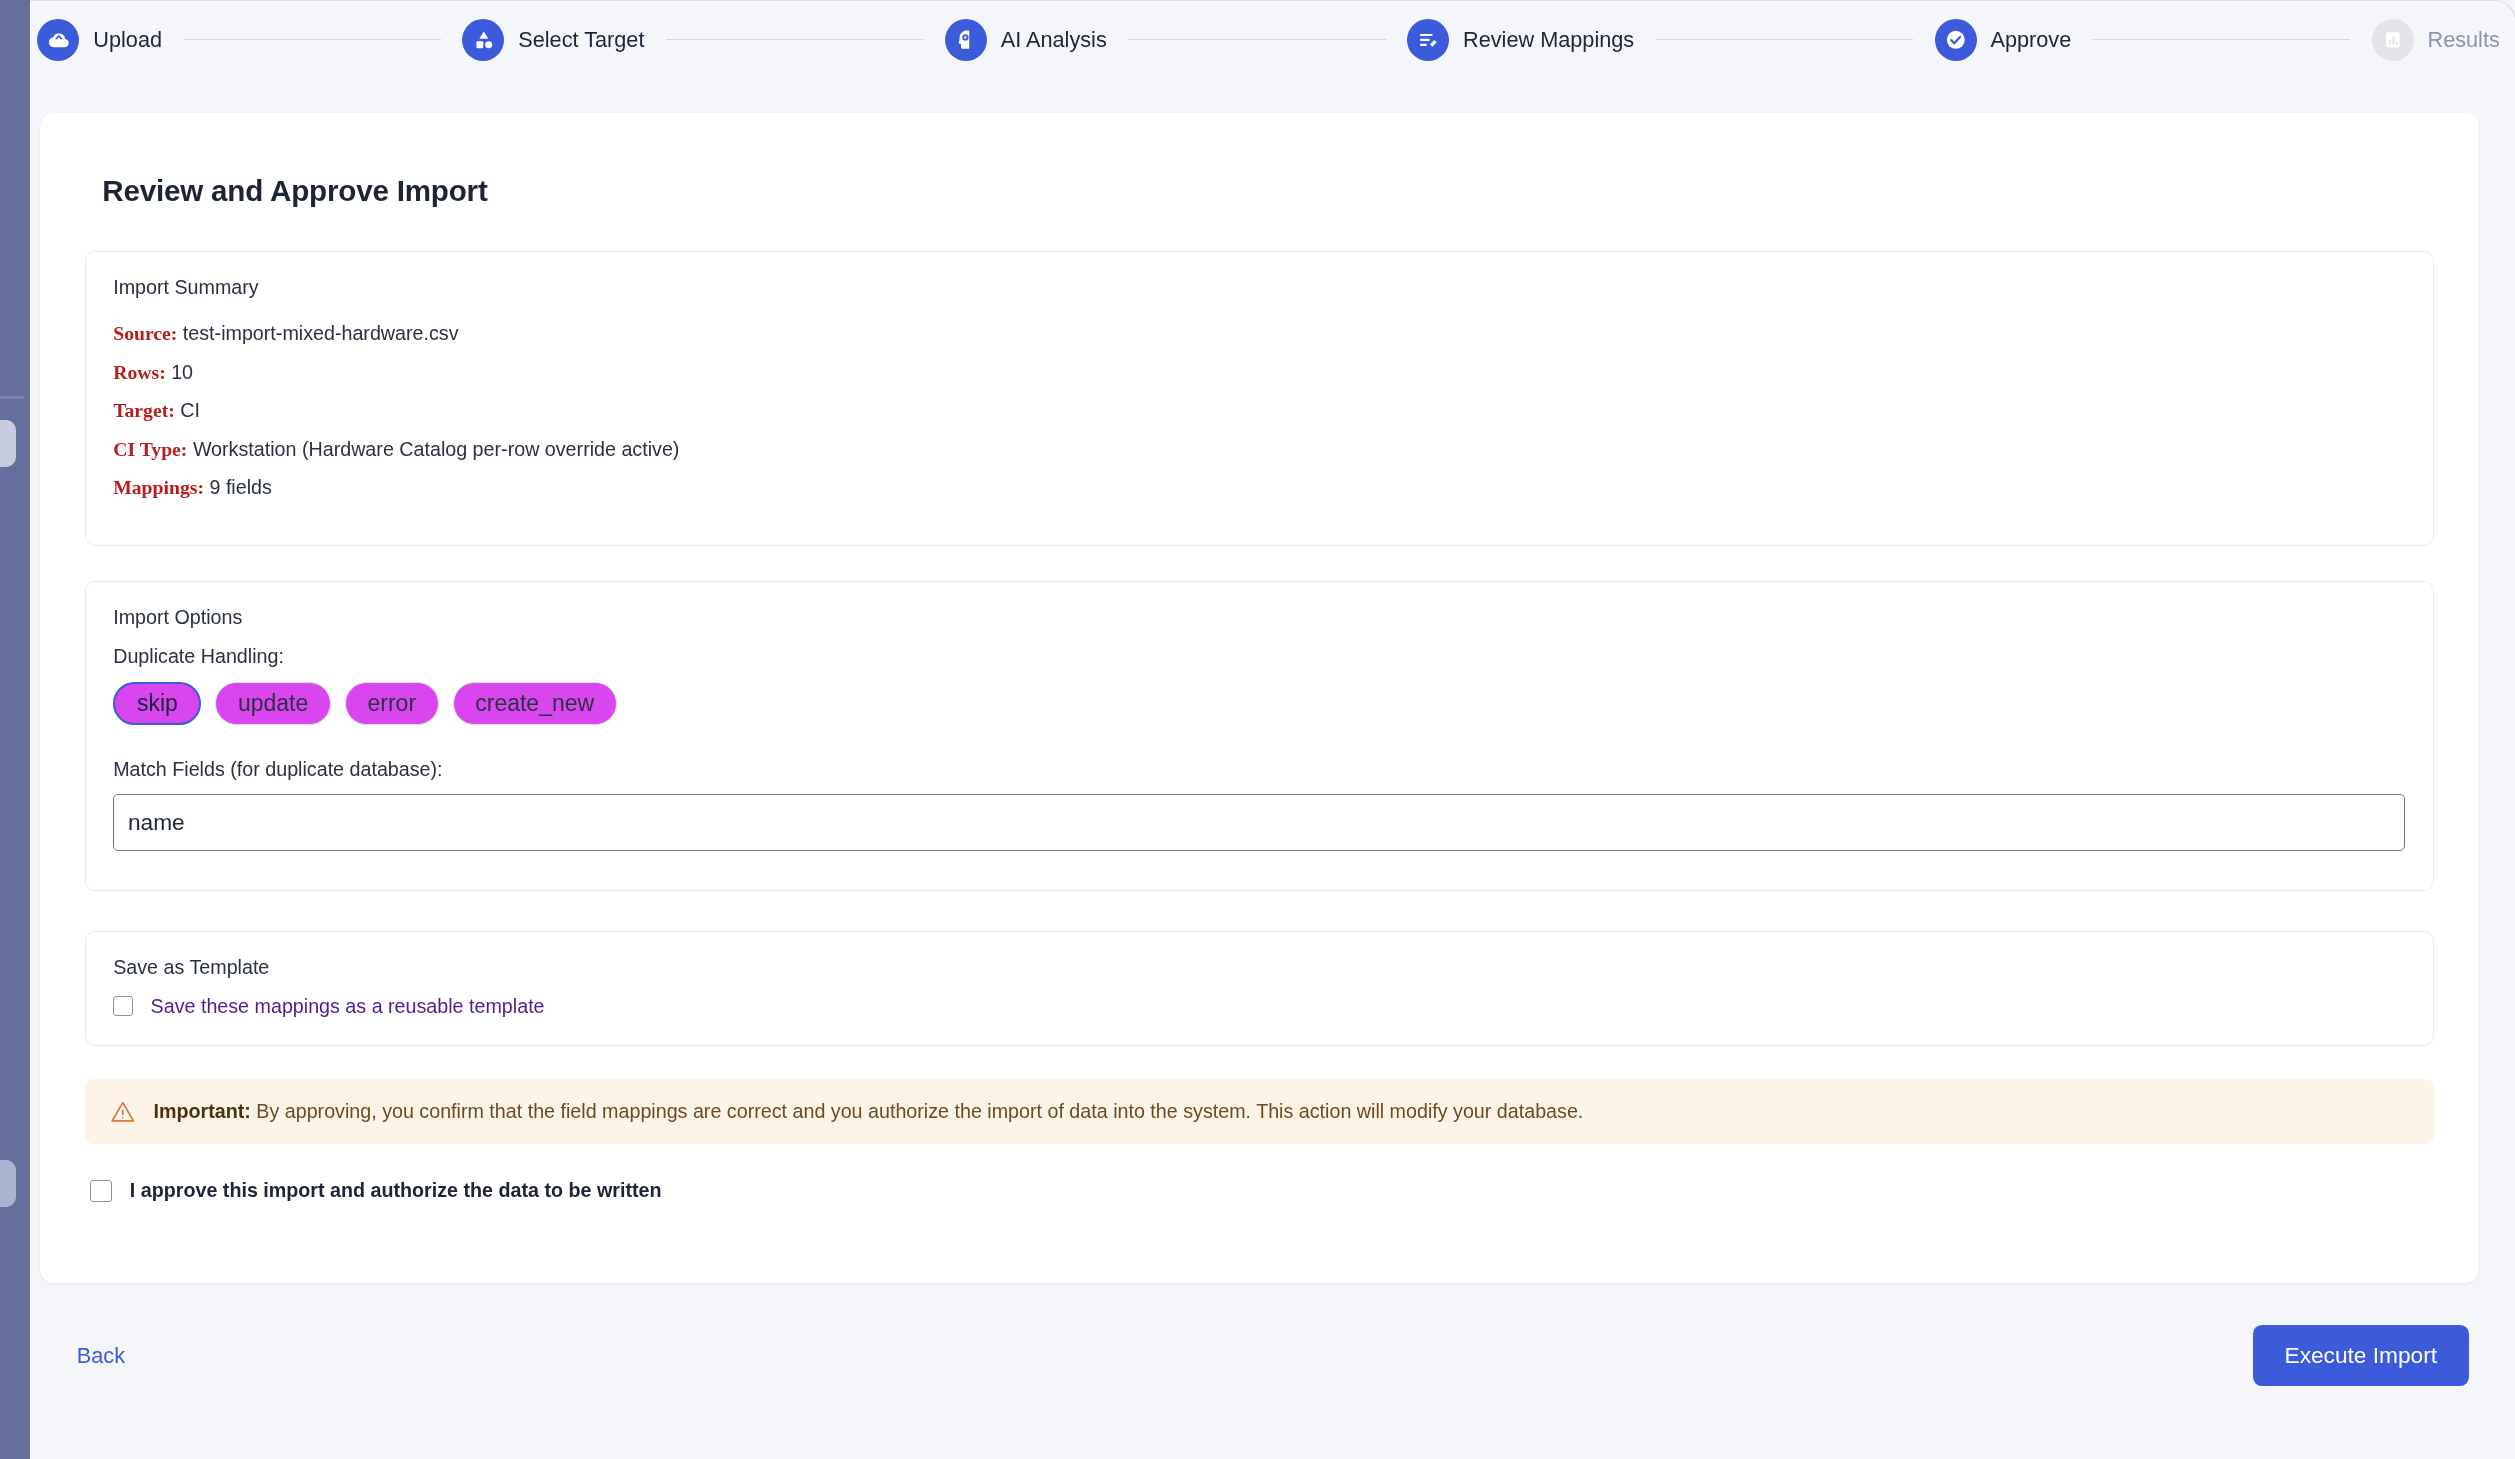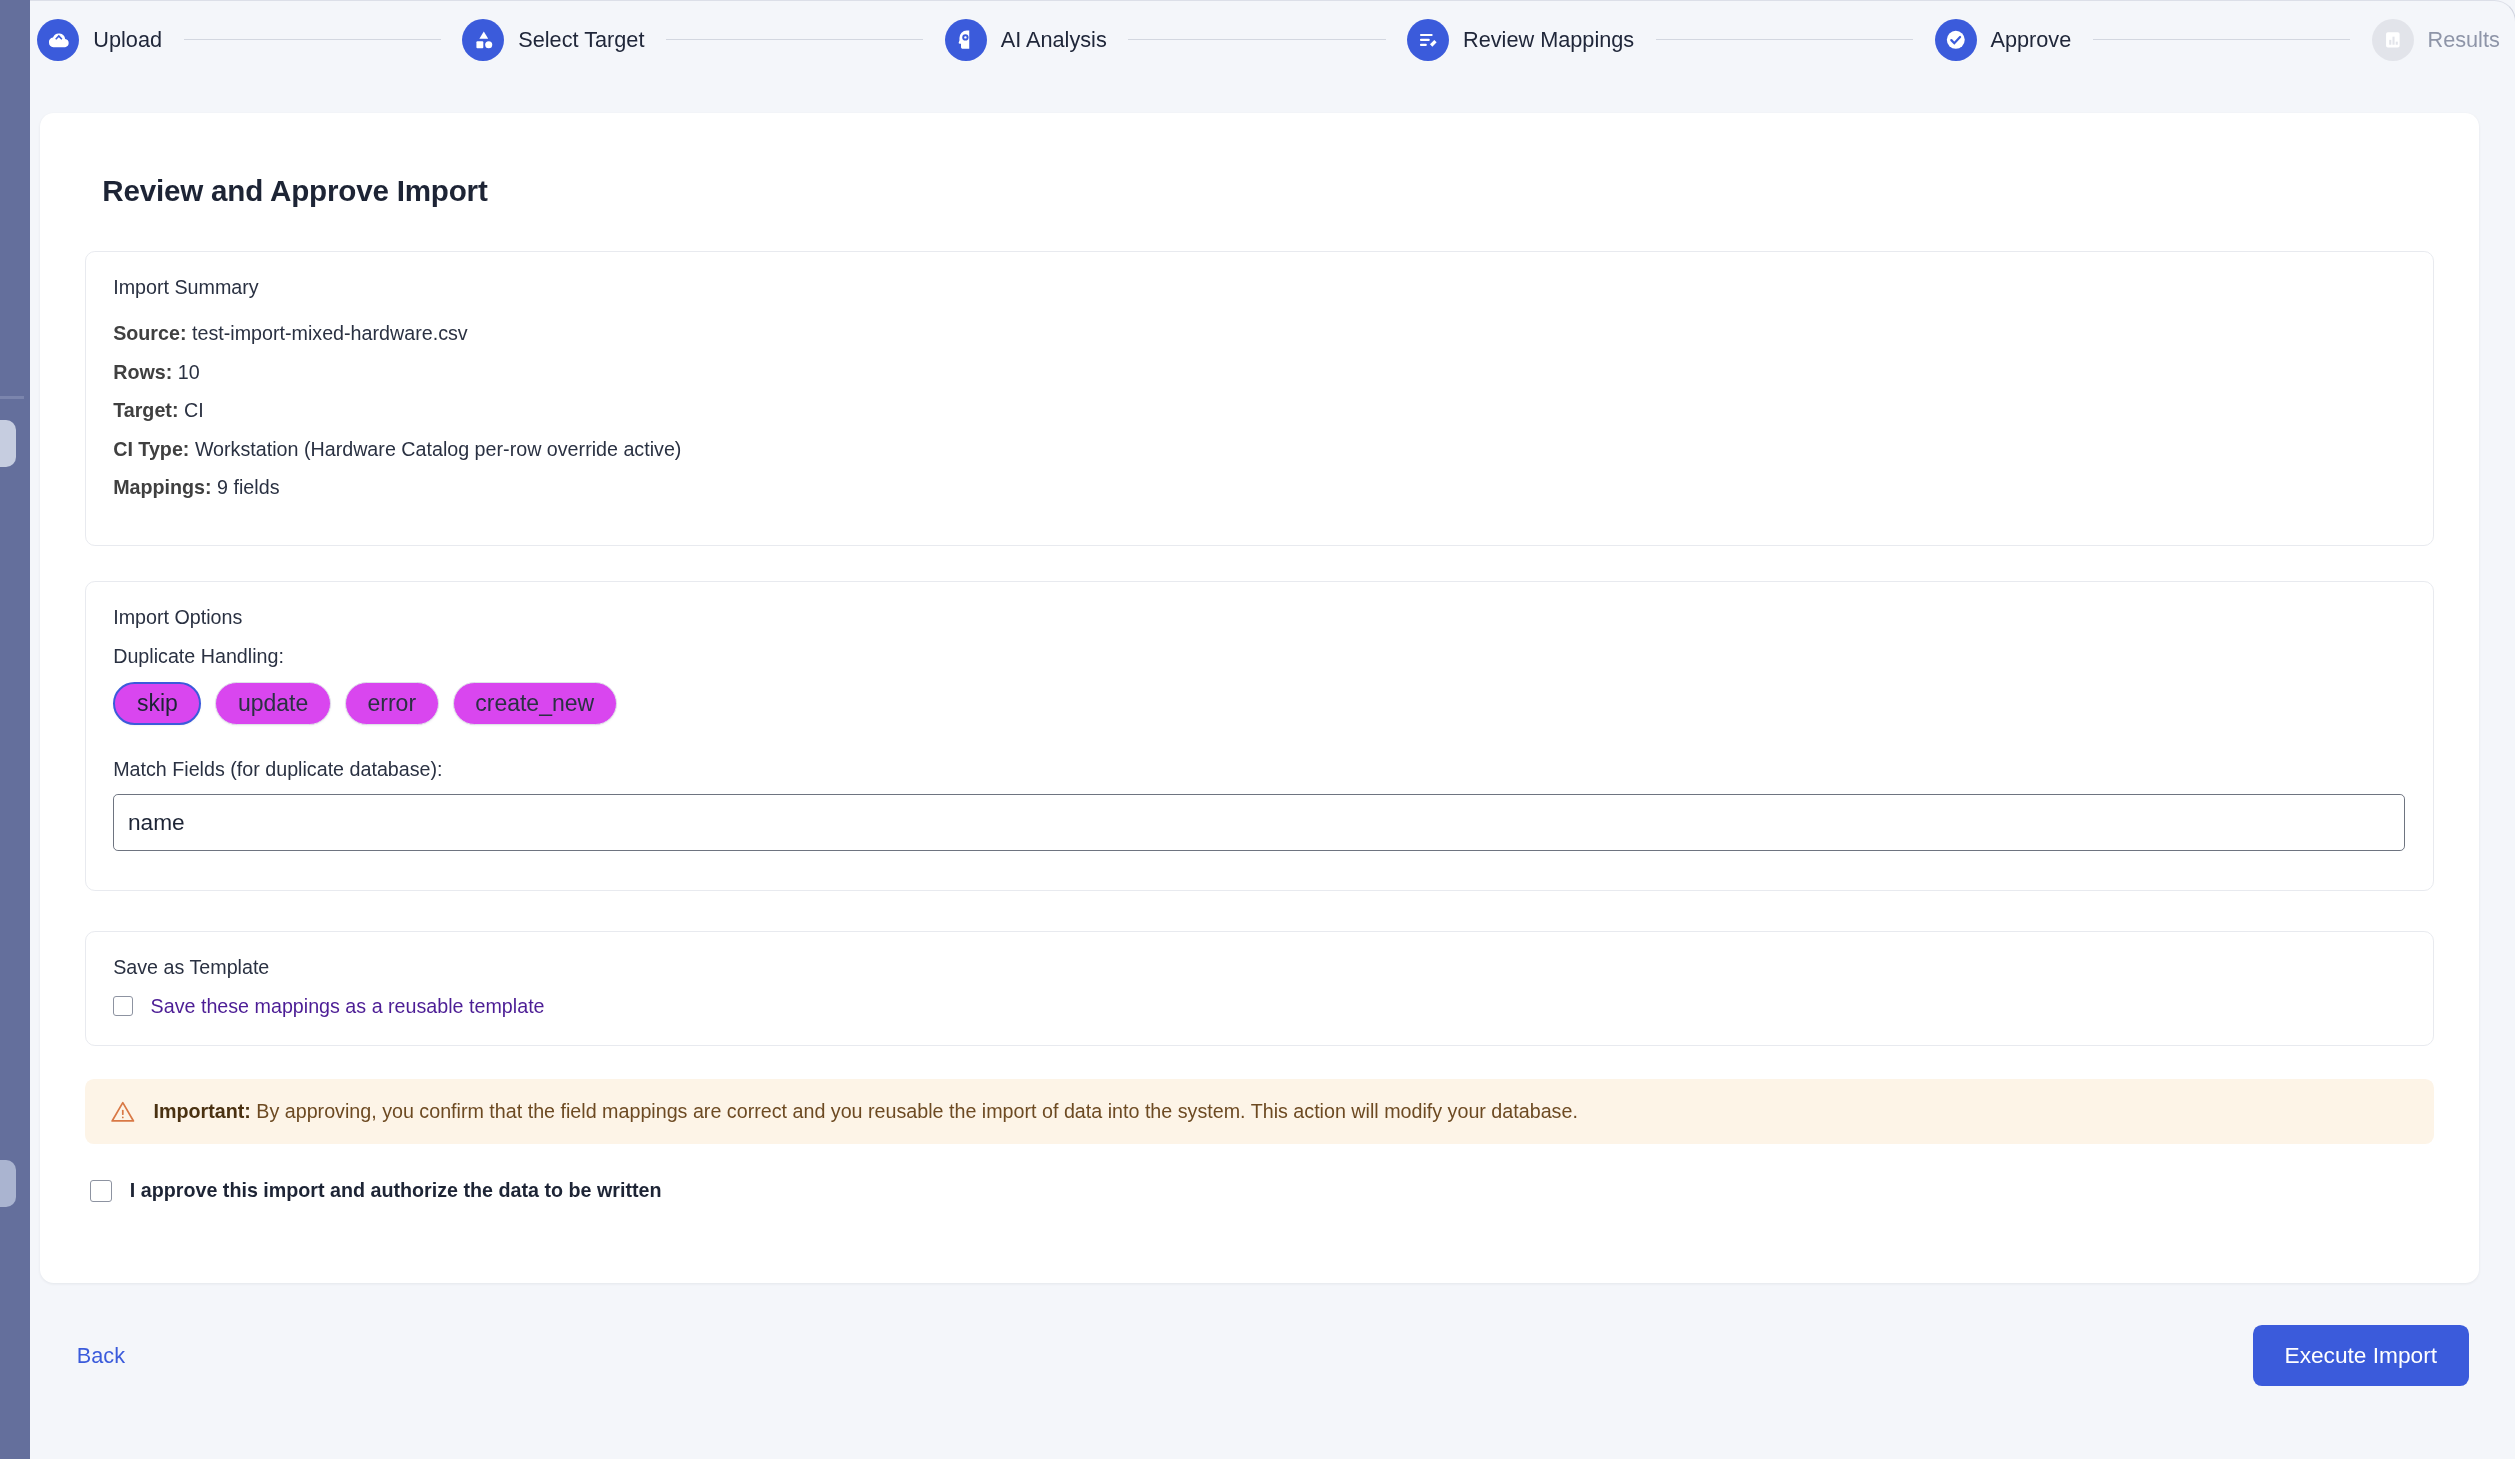--- a/index.html
+++ b/index.html
@@ -80,21 +80,21 @@
     border-radius: 9.9px;
     padding: 23.6px 27.6px 27.6px 27.6px;
   }
   #summary-panel { margin-top: 43px; padding-bottom: 39px; }
   .panel-heading {
     font-size: 19.7px; color: #2a3142; margin: 0 0 15.8px 0;
   }
   .summary-line {
     font-size: 19.7px; color: #2a3142; line-height: 1.95;
   }
-  .summary-line b { font-weight: bold; color: #404040; }
+  .summary-line b { font-weight: bold; color: #b91c1c; font-family: Liberation Serif, serif; }
 
   
   #options-panel { margin-top: 35px; padding-bottom: 39px; }
   .field-label { font-size: 19.7px; color: #2a3142; margin: 11.8px 0 13.8px 0; }
   #dup-row { display: flex; gap: 13.8px; margin-bottom: 33px; }
   .chip {
     border: 1px solid #dfe2e9; background: #d946ef;
     border-radius: 21.7px; padding: 0 21.7px; height: 43px;
     display: inline-flex; align-items: center; justify-content: center;
     font-size: 23px; color: #2a3142; cursor: pointer;
@@ -293,21 +293,21 @@
 
     <div id="warning-banner">
       <span>
         <svg width="25.6" height="25.6" viewBox="0 0 24 24">
           <path d="M12 3.4 22 20.6H2z" fill="none" stroke="#d97845" stroke-width="1.6" stroke-linejoin="round"></path>
           <rect x="11.2" y="10" width="1.6" height="5" rx="0.8" fill="#d97845"></rect>
           <rect x="11.2" y="16.4" width="1.6" height="1.7" rx="0.8" fill="#d97845"></rect>
         </svg>
       </span>
       <div id="warning-text">
-        <b>Important:</b><span> By approving, you confirm that the field mappings are correct and you reusable the import of data into the system. This action will modify your database.</span>
+        <b>Important:</b><span> By approving, you confirm that the field mappings are correct and you authorize the import of data into the system. This action will modify your database.</span>
       </div>
     </div>
 
     <div id="approve-row" class="cb-row">
       <input class="cb" type="checkbox" style="">
       <span class="cb-label bold">I approve this import and authorize the data to be written</span>
     </div>
 
   </div>
 

